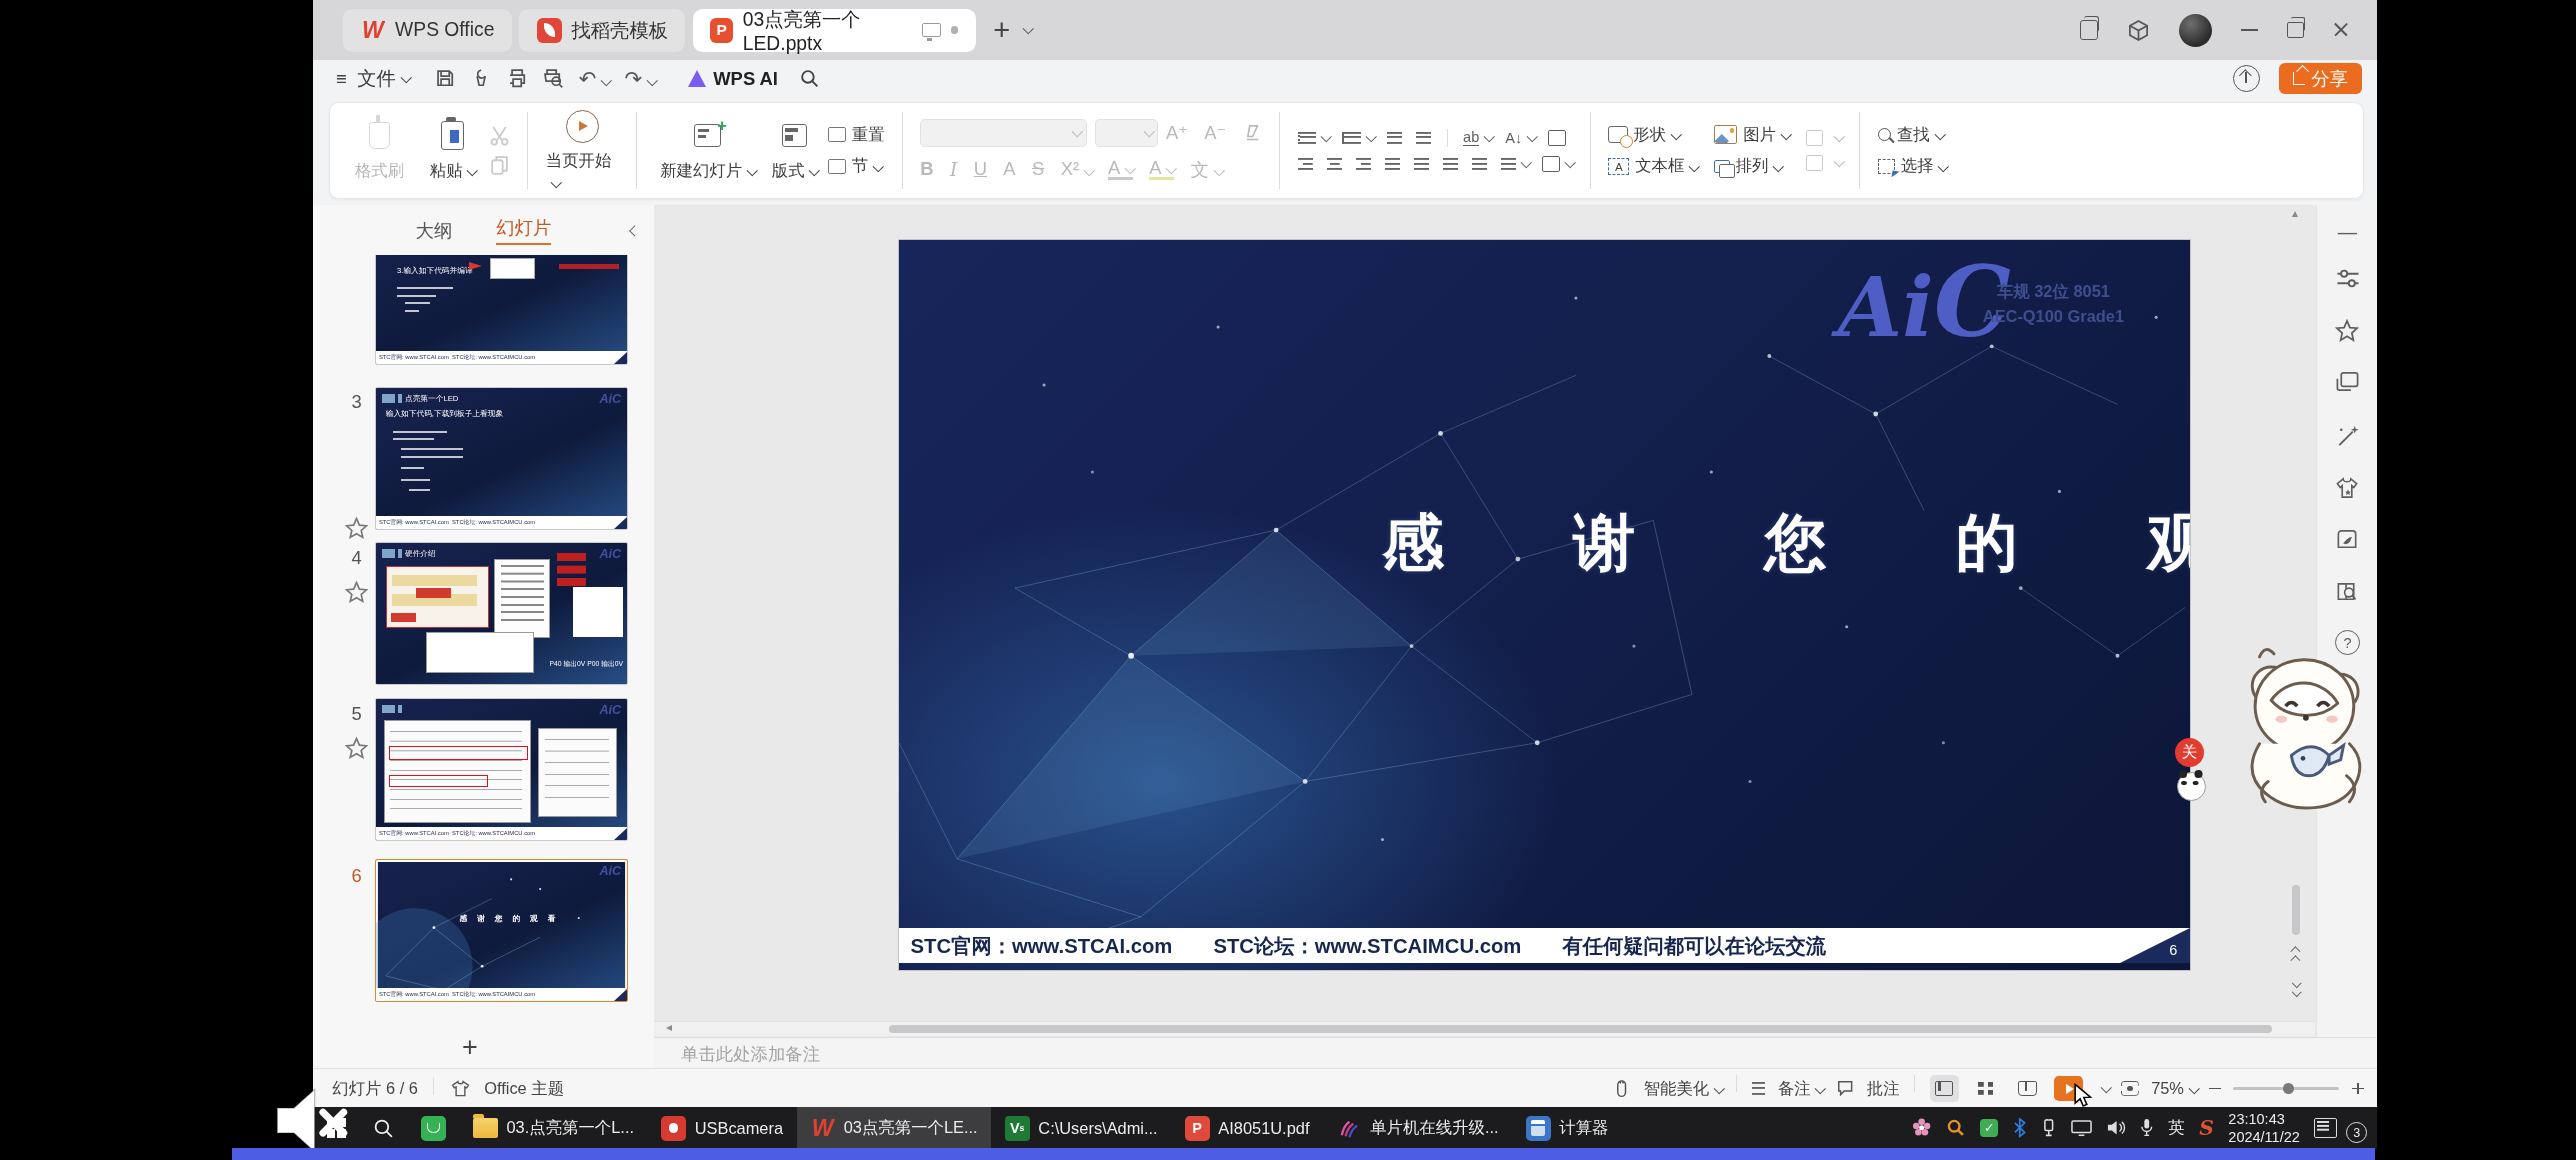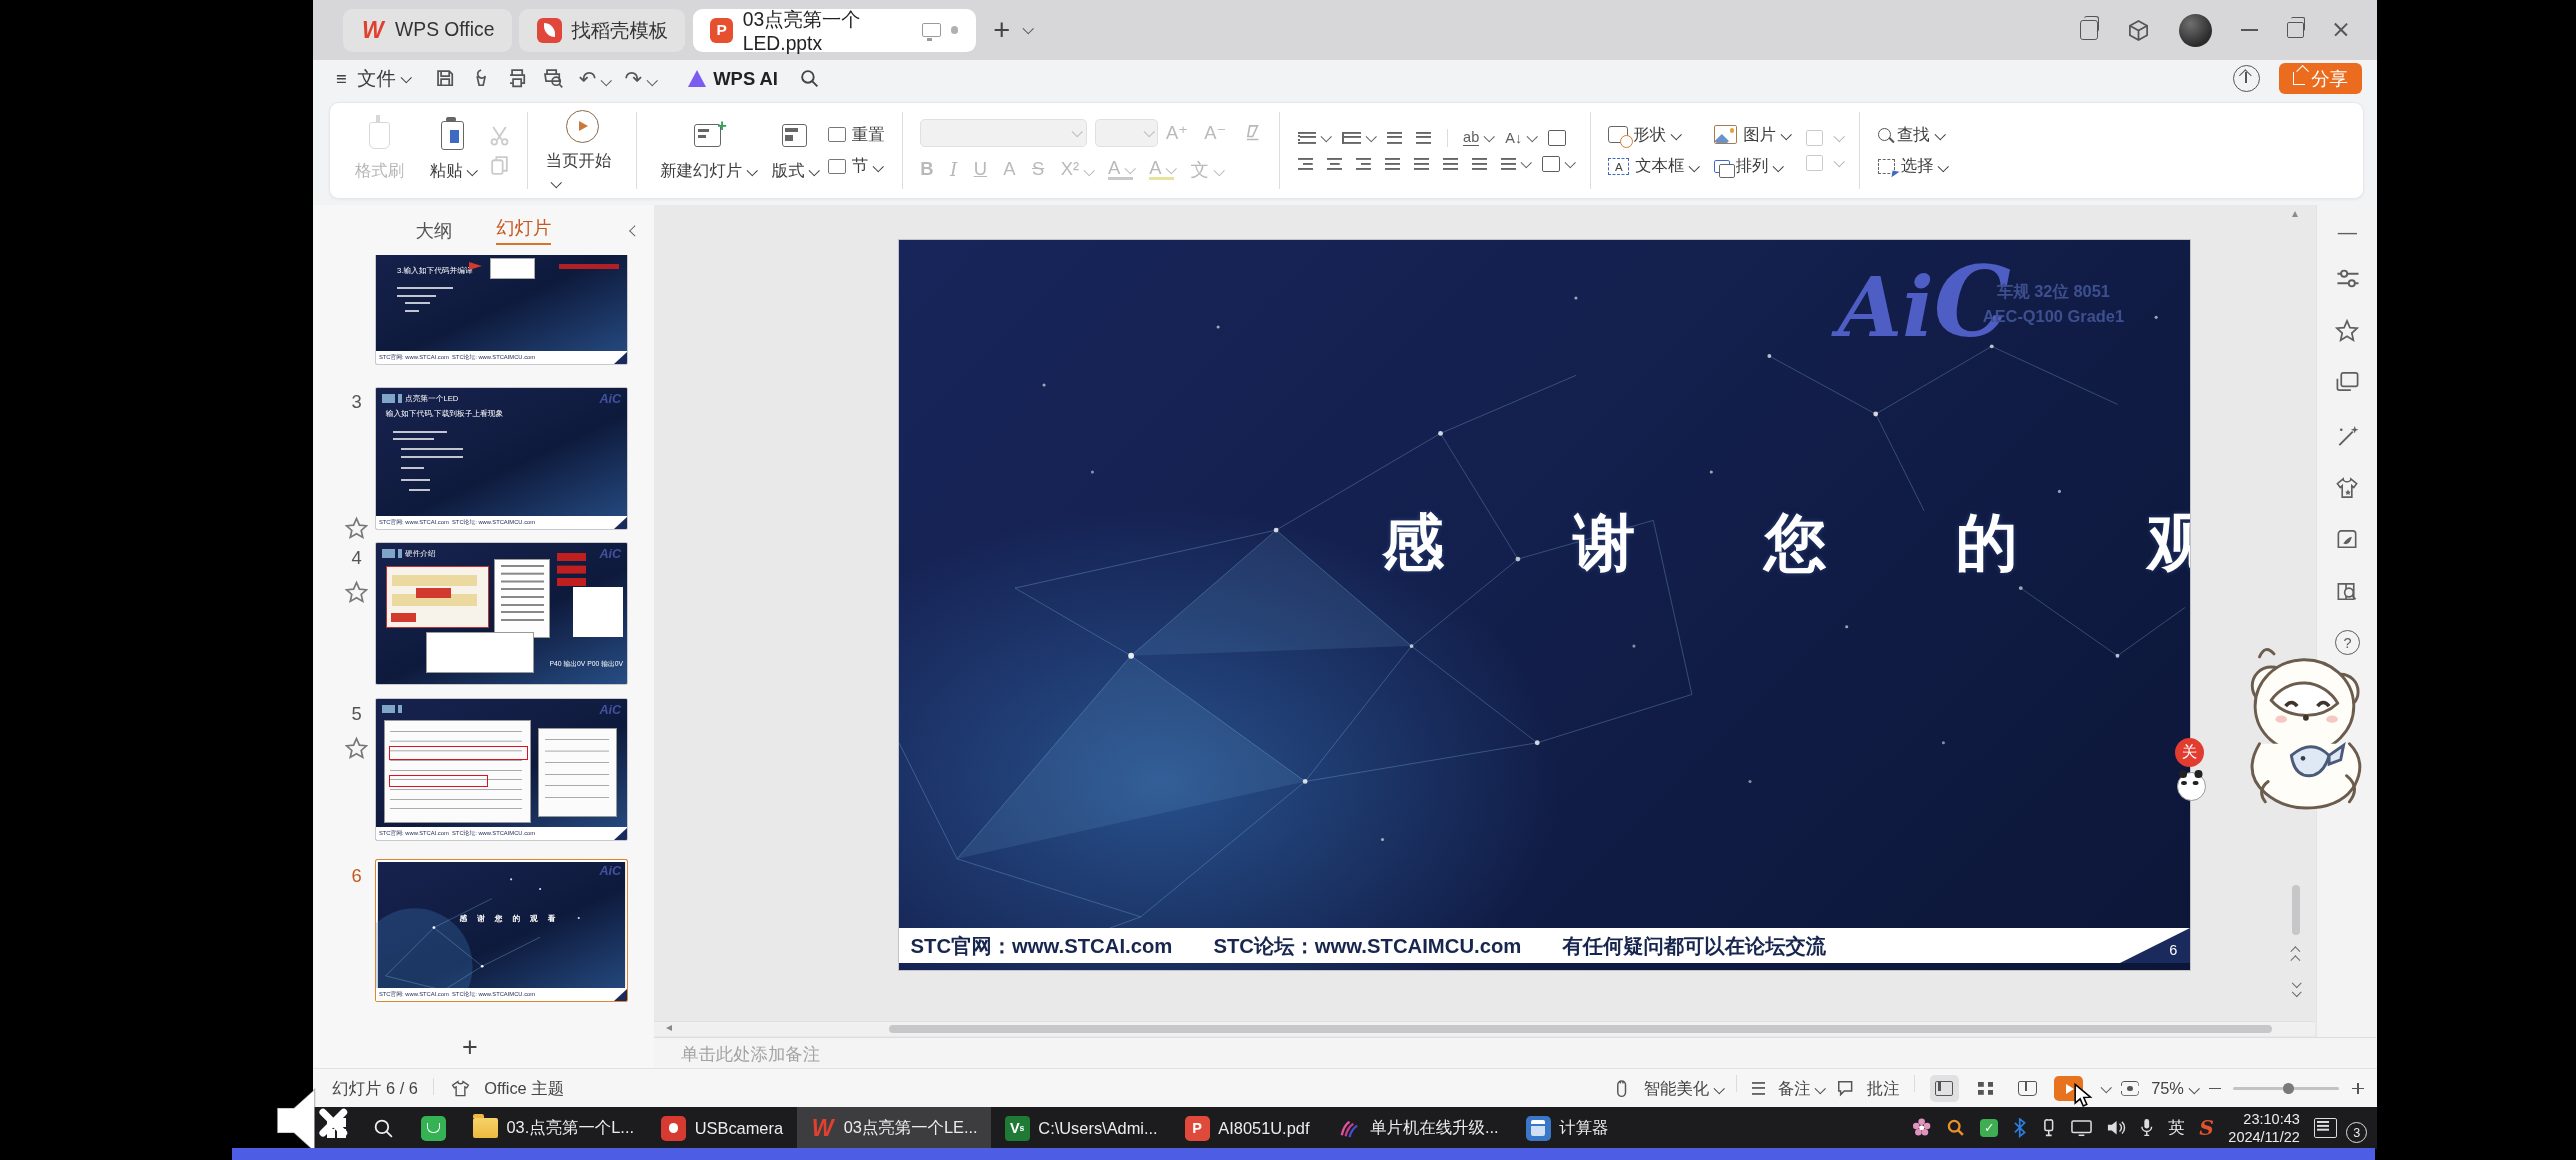--- a/index.html
+++ b/index.html
@@ -191,21 +191,21 @@
   
   .taskbar{position:absolute;left:0;top:1107px;width:100%;height:42px;background:#1c1c1e;display:flex;align-items:center;color:#ececec;font-size:16.4px;}
   .tbtn{height:42px;display:flex;align-items:center;justify-content:center;padding:0 13.5px;gap:8.7px;}
   .tbtn.active{background:#3d3d40;}
   .appico{width:25px;height:25px;border-radius:4.8px;display:flex;align-items:center;justify-content:center;color:#fff;font-weight:bold;font-size:14.5px;flex:none;}
   .winlogo{width:19.3px;height:19.3px;display:grid;grid-template-columns:8.7px 8.7px;grid-template-rows:8.7px 8.7px;gap:1.9px;}
   .winlogo span{background:#fff;}
   .folder{width:25px;height:19.3px;background:linear-gradient(#f7d26a,#edb93f);border-radius:1.9px;position:relative;}
   .folder:before{content:"";position:absolute;left:0;top:-3.9px;width:11.6px;height:3.9px;background:#edb93f;border-radius:1.9px 1.9px 0 0;}
   .tray{margin-left:auto;display:flex;align-items:center;gap:14.5px;margin-right:9.7px;}
-  .clock{text-align:right;font-size:14.5px;line-height:1.25;}
+  .clock{font-size:14.5px;line-height:1.25;}
   .badge{width:19.3px;height:19.3px;border:1.5px solid #ddd;border-radius:50%;font-size:12.6px;display:flex;align-items:center;justify-content:center;margin-left:-5.8px;margin-top:9.7px;}
   .notif-ic{width:21px;height:17.4px;border:1.9px solid #ddd;border-radius:1.9px;position:relative;}
   .notif-ic:before{content:"";position:absolute;left:1.9px;top:1.9px;width:11.6px;height:1.9px;background:#ddd;box-shadow:0 3.9px 0 #ddd,0 7.7px 0 #ddd;}
 
   
   .bluebar{position:absolute;left:232px;top:1148px;width:2143px;height:12.6px;background:#4e5ee4;}
   .mute{position:absolute;left:269px;top:1079px;}
   .mascot{position:absolute;left:2216px;top:642px;}
   .mclose{position:absolute;left:2175px;top:738px;width:29px;height:29px;border-radius:50%;background:#e23b30;color:#fff;
           font-size:15.5px;display:flex;align-items:center;justify-content:center;}

